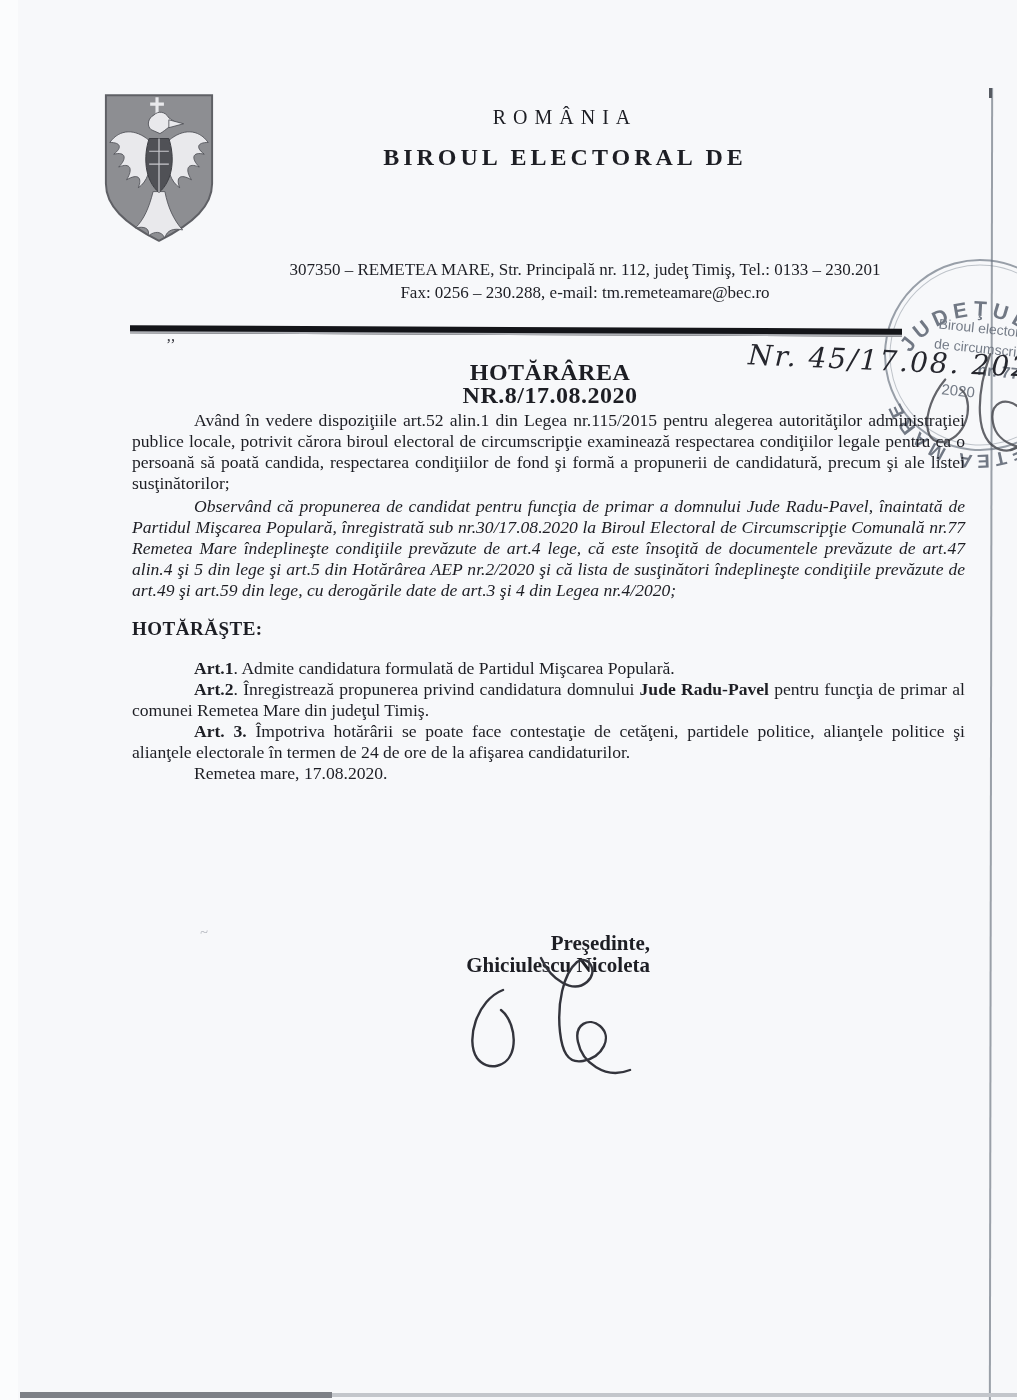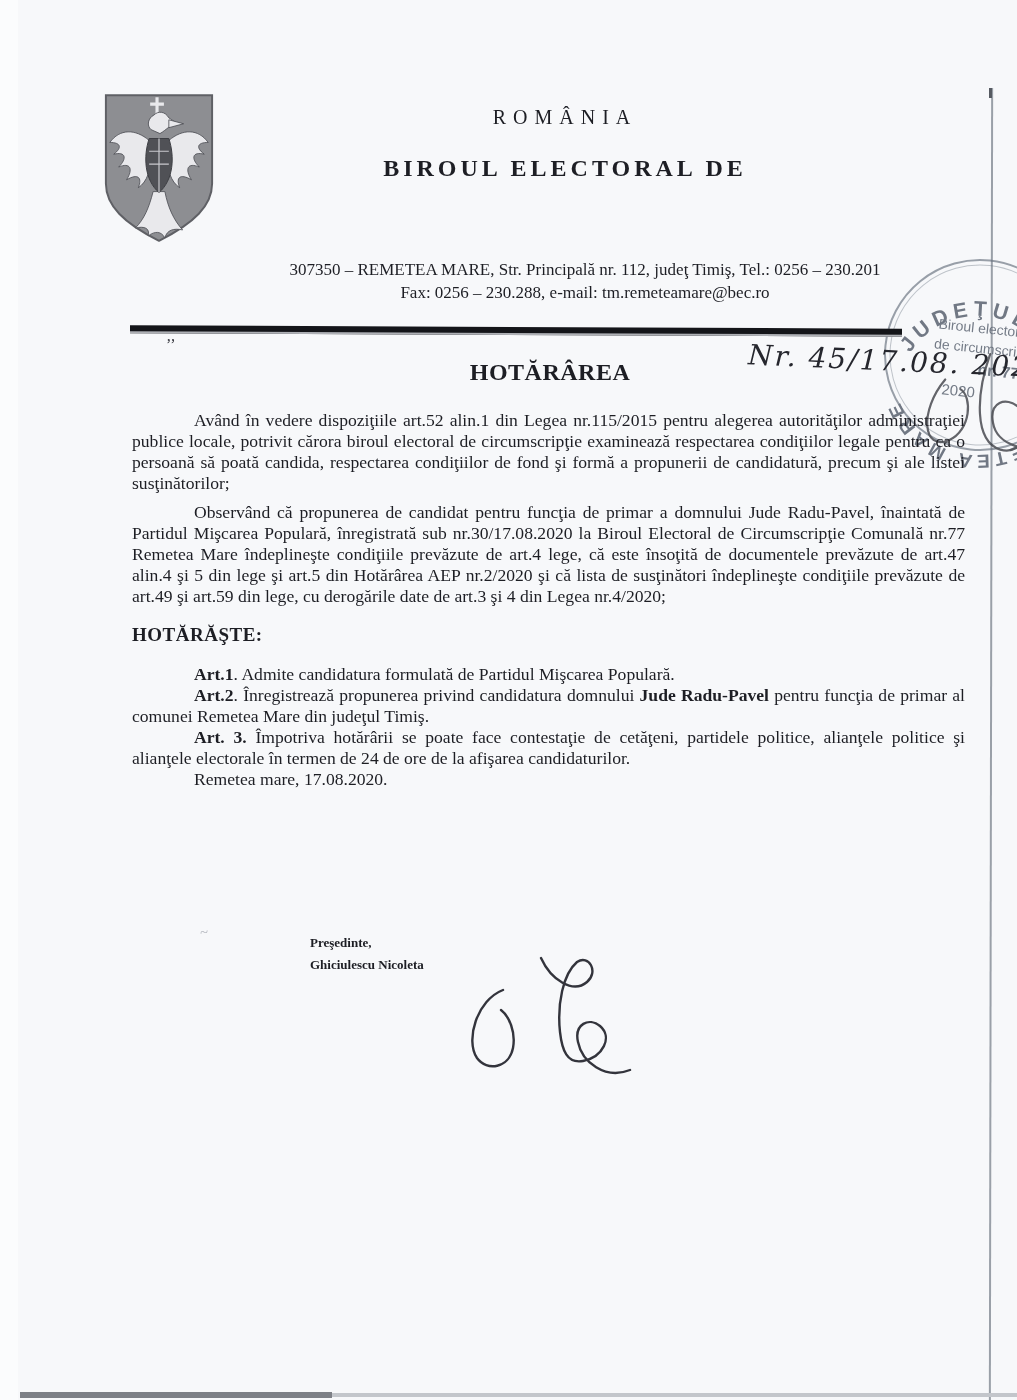--- a/index.html
+++ b/index.html
@@ -5,21 +5,21 @@
   html,body{margin:0;padding:0;background:#e8eaec;}
   #page{
     position:relative; width:1017px; height:1400px; overflow:hidden;
     background:#f7f8fa; color:#1d1e24;
     font-family:"Liberation Serif", serif;
   }
   
   #coa{ position:absolute; left:100px; top:88px; width:118px; height:160px; }
   #header-text{ position:absolute; left:280px; top:106px; width:570px; text-align:center; }
   .country{ font-size:20px; letter-spacing:7px; font-weight:normal; }
-  .org{ font-size:24px; font-weight:bold; letter-spacing:4px; line-height:32px; margin-top:23px; }
+  .org{ font-size:24px; font-weight:bold; letter-spacing:4px; line-height:32px; margin-top:12px; }
   #address{ position:absolute; left:215px; top:258px; width:740px; text-align:center;
             font-size:17px; line-height:23px; }
   
   #divider{ position:absolute; left:130px; top:327px; width:772px; height:6px;
             background:#141519; transform:rotate(0.25deg);
             border-bottom:2px solid #aeb0b5; }
   .apostrophe{ position:absolute; left:166px; top:336px; font-size:16px; color:#3a3b42; }
   
   #stamp{ position:absolute; left:830px; top:205px; width:300px; height:300px; opacity:.88; }
   #handwritten{
@@ -28,28 +28,28 @@
     font-size:28px; letter-spacing:2px; color:#26272e;
     transform:rotate(2.5deg); white-space:nowrap;
   }
   
   #title{ position:absolute; left:380px; top:361px; width:340px; text-align:center;
           font-size:24px; font-weight:bold; line-height:23px; letter-spacing:.5px; }
   
   #body{ position:absolute; left:132px; top:410px; width:833px;
          font-size:17.6px; line-height:21px; text-align:justify; }
   #body p{ margin:0; text-indent:62px; }
-  #body p.p2{ margin-top:8px; }
+  #body p.p2{ margin-top:2px;font-style:italic; }
   .decides{ text-align:left; text-indent:0 !important; font-size:19px; font-weight:bold;
             margin-top:17px !important; margin-bottom:19px !important; letter-spacing:.5px; }
   .b{ font-weight:bold; }
   .place{ text-indent:62px; }
   
-  #sig-block{ position:absolute; left:310px; top:932px; width:340px; text-align:left;
-              font-size:13px; font-weight:bold; line-height:22px; }
+  #sig-block{ position:absolute; left:310px; top:932px; width:340px; text-align:right;
+              font-size:21px; font-weight:bold; line-height:22px; }
   #sig-svg{ position:absolute; left:455px; top:952px; width:230px; height:160px; }
   .squiggle{ position:absolute; left:200px; top:924px; color:#b8bbc2; font-size:15px;
              transform:rotate(-8deg); }
   
   #edge-line{ position:absolute; left:990px; top:88px; width:2px; height:1312px;
               background:#9aa0a8; transform:rotate(0.1deg); }
   #edge-cap{ position:absolute; left:989px; top:88px; width:3px; height:10px; background:#565a61; }
   #bottom-strip-dark{ position:absolute; left:20px; top:1392px; width:312px; height:6px;
                       background:#7d8086; }
   #bottom-strip-light{ position:absolute; left:332px; top:1393px; width:685px; height:4px;
@@ -84,21 +84,21 @@
   </svg>
 
   <div id="header-text">
     <div class="country">ROMÂNIA</div>
     <div class="org">
       <div>BIROUL ELECTORAL DE</div>
     </div>
   </div>
 
   <div id="address">
-    <div>307350 – REMETEA MARE, Str. Principală nr. 112,  judeţ Timiş, Tel.: 0256 – 230.201</div>
+    <div>307350 – REMETEA MARE, Str. Principală nr. 112,  judeţ Timiş, Tel.: 0133 – 230.201</div>
     <div>Fax: 0256 – 230.288, e-mail: tm.remeteamare@bec.ro</div>
   </div>
 
   <svg id="stamp" viewBox="0 0 300 300">
     <g transform="rotate(6 150 150)" fill="none" stroke="#67707e">
       <circle cx="150" cy="150" r="95" stroke-width="2" opacity="0.75"></circle>
       <circle cx="150" cy="150" r="90" stroke-width="1" opacity="0.45"></circle>
       <path id="arcTop" d="M 72,192 A 80,80 0 0 1 232,190" stroke="none"></path>
       <path id="arcBottom" d="M 235,165 A 85,85 0 0 1 65,165" stroke="none"></path>
       <text font-family="Liberation Sans, sans-serif" font-size="21" letter-spacing="5" fill="#5f6774" stroke="none" font-weight="bold">
@@ -121,20 +121,21 @@
     </g>
   </svg>
 
   <div id="handwritten">Nr. 45/17.08. 2020</div>
 
   <div id="divider"></div>
   <span class="apostrophe">’’</span>
 
   <div id="title">
     <div>HOTĂRÂREA</div>
+    <div>NR.8/17.08.2020</div>
   </div>
 
   <div id="body">
     <p>Având în vedere dispoziţiile art.52 alin.1 din Legea nr.115/2015 pentru alegerea autorităţilor administraţiei publice locale, potrivit cărora biroul electoral de circumscripţie examinează respectarea condiţiilor legale pentru ca o persoană să poată candida, respectarea condiţiilor de fond şi formă a propunerii de candidatură, precum şi ale listei susţinătorilor;</p>
     <p class="p2">Observând că propunerea de candidat pentru funcţia de primar a domnului Jude Radu-Pavel, înaintată de Partidul Mişcarea Populară, înregistrată sub nr.30/17.08.2020 la Biroul Electoral de Circumscripţie Comunală nr.77 Remetea Mare îndeplineşte condiţiile prevăzute de art.4  lege, că este însoţită de documentele prevăzute de art.47 alin.4 şi 5 din lege şi art.5 din Hotărârea AEP nr.2/2020 şi că lista de susţinători îndeplineşte condiţiile prevăzute de art.49 şi art.59 din lege, cu derogările date de art.3 şi 4 din Legea nr.4/2020;</p>
     <p class="decides">HOTĂRĂŞTE:</p>
     <p><span class="b">Art.1</span><span>. Admite candidatura formulată de Partidul Mişcarea Populară.</span></p>
     <p><span class="b">Art.2</span><span>. Înregistrează propunerea privind candidatura domnului </span><span class="b">Jude Radu-Pavel</span><span> pentru funcţia de primar al comunei Remetea Mare din judeţul Timiş.</span></p>
     <p><span class="b">Art. 3.</span><span> Împotriva hotărârii se poate face contestaţie de cetăţeni, partidele politice, alianţele politice şi alianţele electorale în termen de 24 de ore de la afişarea candidaturilor.</span></p>
     <p class="place">Remetea mare, 17.08.2020.</p>

